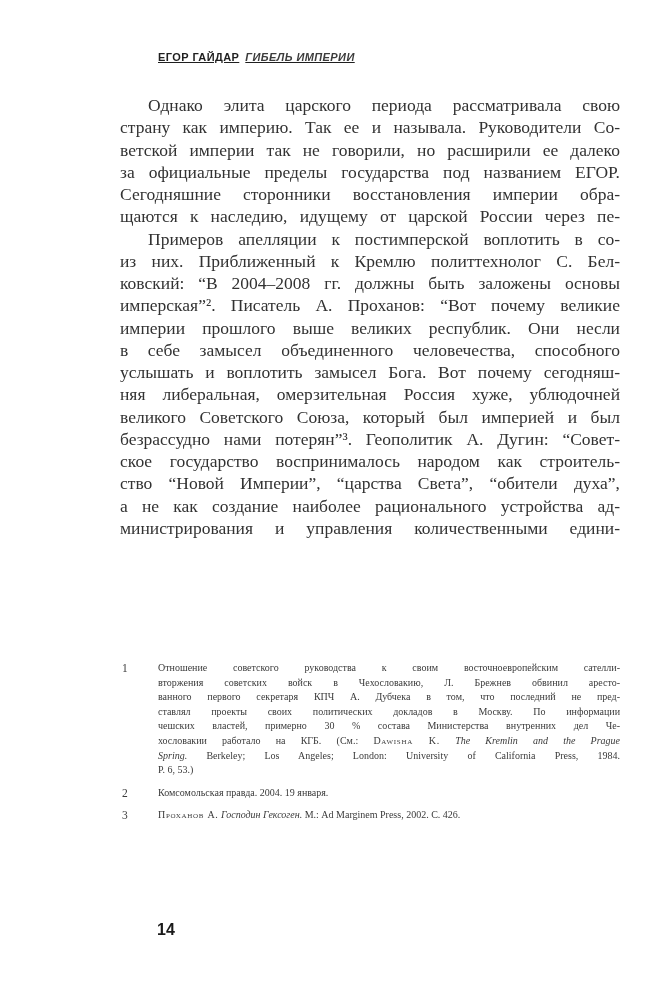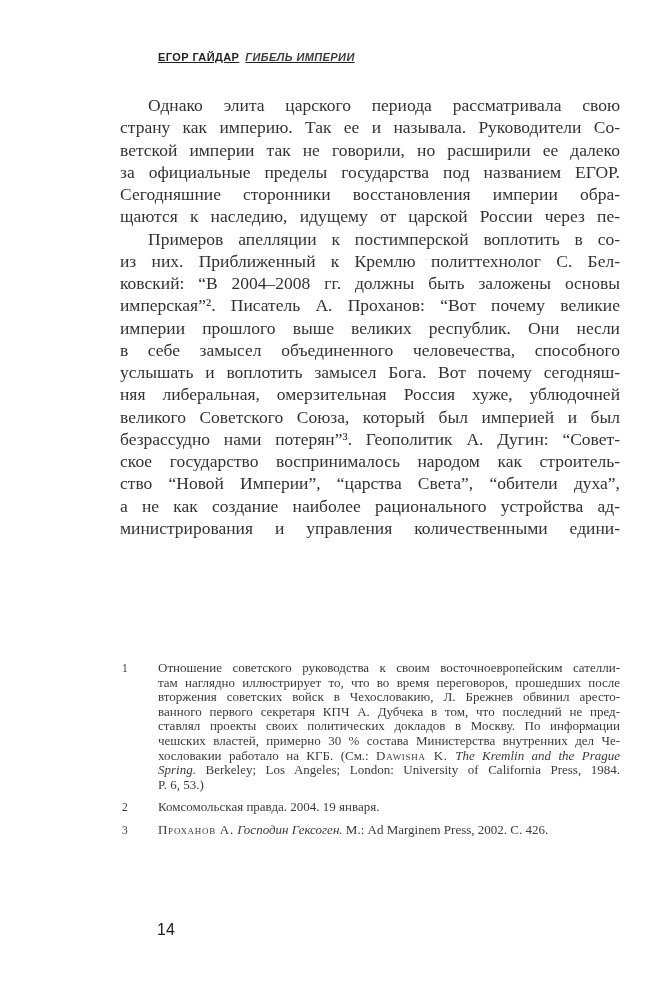--- a/index.html
+++ b/index.html
@@ -13,29 +13,29 @@
   
   .body-text{position:absolute;left:120px;top:94px;width:500px;
         font-size:17.5px;line-height:22.25px;color:#323232;}
   .bline{text-align:justify;text-align-last:justify;}
   .bline.lastline{text-align-last:left;}
   .bline.indent{text-indent:28px;}
   
   .footnotes{position:absolute;left:122px;top:661px;width:498px;color:#3a3a3a;}
   .fnrow{display:flex;margin-bottom:8px;}
   .fnnum{width:36px;flex:0 0 36px;font-size:11.5px;line-height:14.6px;}
-  .fntxt{width:462px;flex:0 0 462px;font-size:13px;line-height:14.6px;}
+  .fntxt{width:462px;flex:0 0 462px;font-size:10px;line-height:14.6px;}
   .fline{text-align:justify;text-align-last:justify;}
   .fline.lastline{text-align-last:left;}
   .seg-i{font-style:italic;}
   .seg-sc{font-variant:small-caps;letter-spacing:0.7px;}
   
   .page-number{position:absolute;left:157px;top:921px;
         font-family:"Liberation Sans","DejaVu Sans",sans-serif;
-        font-size:16px;font-weight:normal;color:#1a1a1a;}
+        font-size:16px;font-weight:bold;color:#1a1a1a;}
 </style>
 </head>
 <body>
 
 <div class="page">
 
   <header class="running-head">
     <span class="book-author">ЕГОР ГАЙДАР</span><span class="book-title">ГИБЕЛЬ ИМПЕРИИ</span>
   </header>
 
@@ -64,21 +64,20 @@
         <div class="bline">а не как создание наиболее рационального устройства ад-</div>
         <div class="bline">министрирования и управления количественными едини-</div>
       </div>
     </main>
 
   <section class="footnotes">
       <div class="fnrow">
         <div class="fnnum">1</div>
         <div class="fntxt">
           <div class="fline"><span class="seg-n">Отношение советского руководства к своим восточноевропейским сателли-</span></div>
-          <div class="fline"><span class="seg-n">там наглядно иллюстрирует то, что во время переговоров, прошедших после</span></div>
           <div class="fline"><span class="seg-n">вторжения советских войск в Чехословакию, Л. Брежнев обвинил аресто-</span></div>
           <div class="fline"><span class="seg-n">ванного первого секретаря КПЧ А. Дубчека в том, что последний не пред-</span></div>
           <div class="fline"><span class="seg-n">ставлял проекты своих политических докладов в Москву. По информации</span></div>
           <div class="fline"><span class="seg-n">чешских властей, примерно 30 % состава Министерства внутренних дел Че-</span></div>
           <div class="fline"><span class="seg-n">хословакии работало на КГБ. (См.: </span><span class="seg-sc">Dawisha K.</span><span class="seg-n"> </span><span class="seg-i">The Kremlin and the Prague</span></div>
           <div class="fline"><span class="seg-i">Spring.</span><span class="seg-n"> Berkeley; Los Angeles; London: University of California Press, 1984.</span></div>
           <div class="fline lastline"><span class="seg-n">P. 6, 53.)</span></div>
         </div>
       </div>
       <div class="fnrow">

